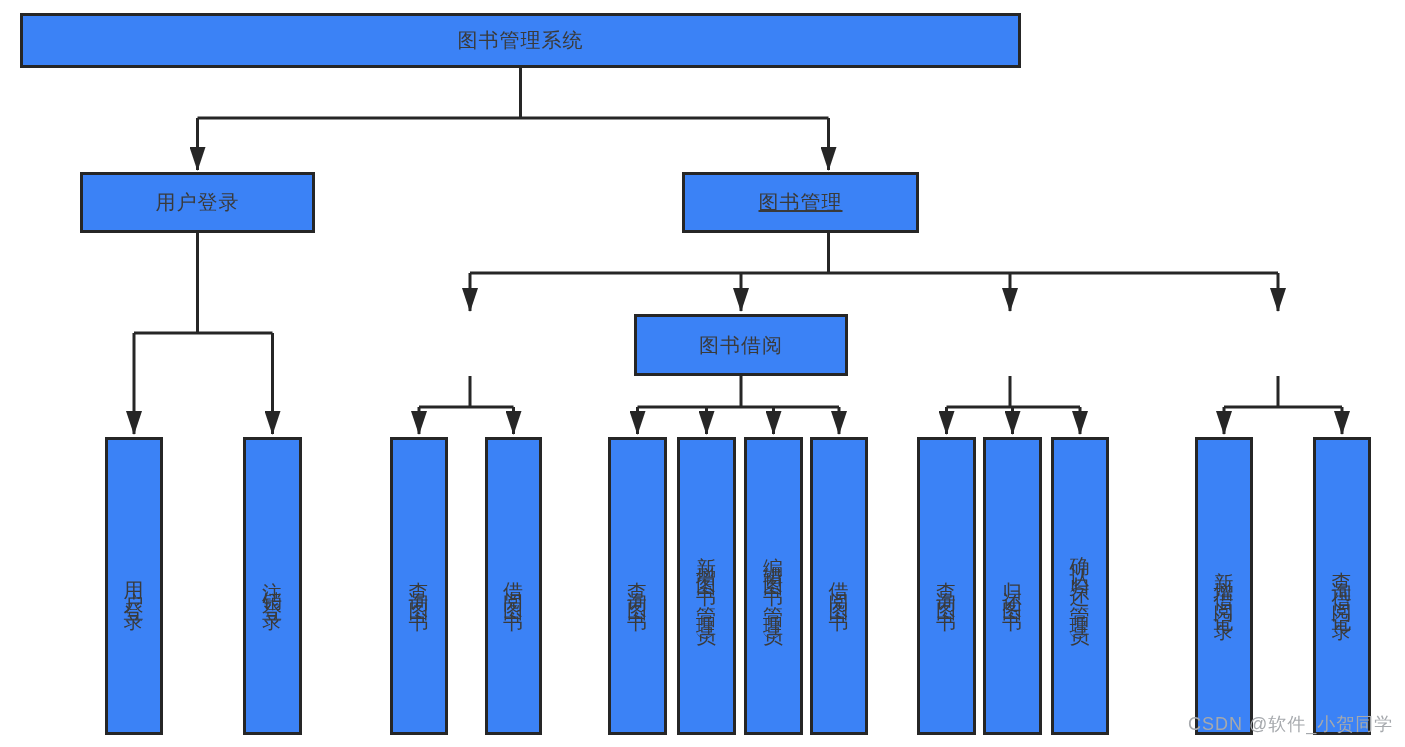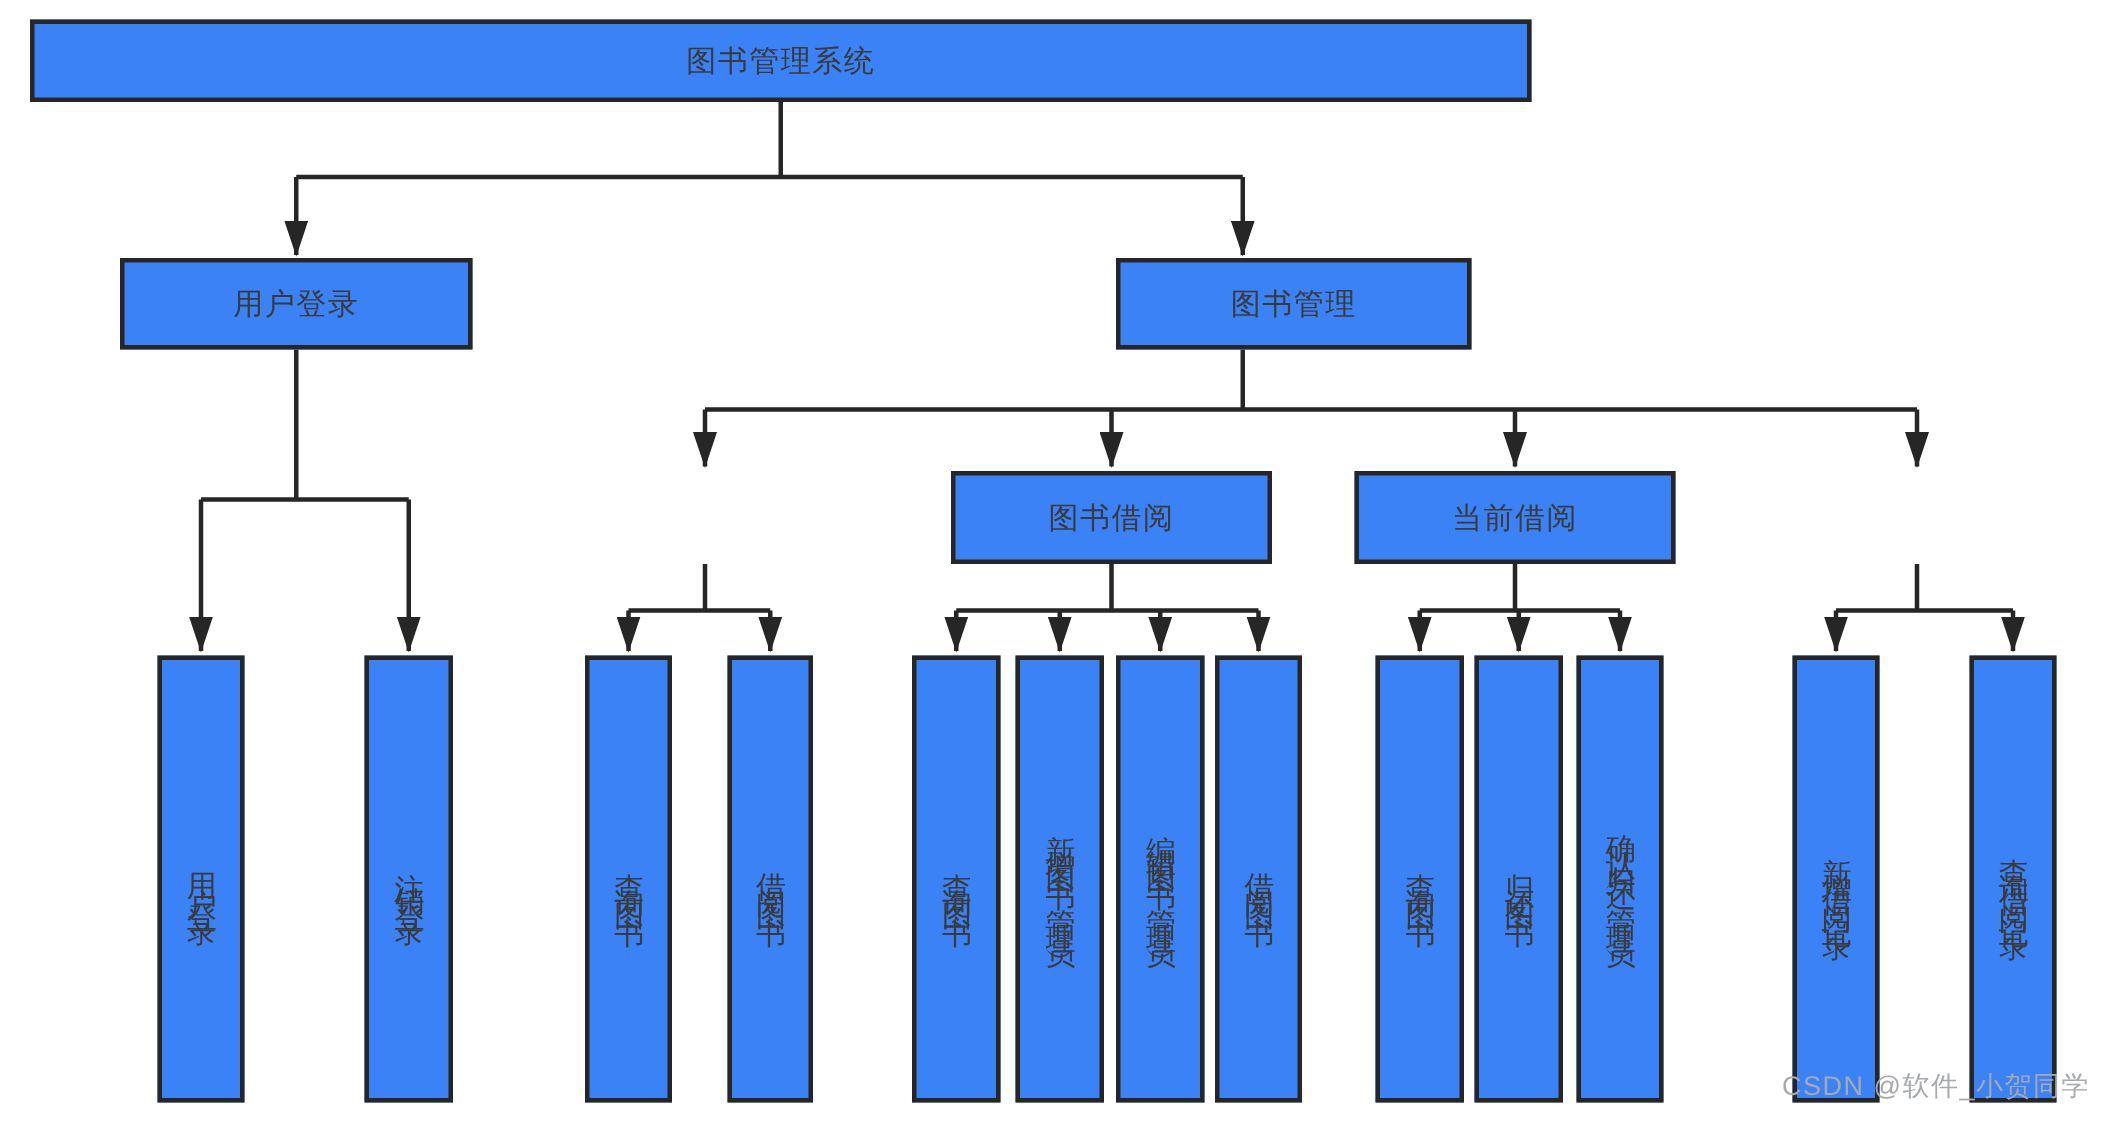--- a/index.html
+++ b/index.html
@@ -97,24 +97,23 @@
     <line class="ln" x1="1080" y1="407" x2="1080" y2="434" marker-end="url(#arr)"></line>
 
     <path class="ln" d="M1278 376 V407 M1224 407 H1342"></path>
     <line class="ln" x1="1224" y1="407" x2="1224" y2="434" marker-end="url(#arr)"></line>
     <line class="ln" x1="1342" y1="407" x2="1342" y2="434" marker-end="url(#arr)"></line>
   </svg>
 
   <div class="node" style="left:20px; top:13px; width:1001px; height:55px;">图书管理系统</div>
 
   <div class="node" style="left:80px; top:172px; width:235px; height:61px;">用户登录</div>
-  <div class="node" style="left:744px; top:172px; width:237px; height:61px;">图书管理</div>
+  <div class="node" style="left:682px; top:172px; width:237px; height:61px;text-decoration:underline;">图书管理</div>
 
   <div class="node" style="left:634px; top:314px; width:214px; height:62px;">图书借阅</div>
-  <div class="node" style="left:903px; top:314px; width:214px; height:62px;">当前借阅</div>
 
   <div class="node vnode" style="left:105px; top:437px; width:58px; height:298px;">用户登录</div>
   <div class="node vnode" style="left:243px; top:437px; width:59px; height:298px;">注销登录</div>
 
   <div class="node vnode" style="left:390px; top:437px; width:58px; height:298px;">查询图书</div>
   <div class="node vnode" style="left:485px; top:437px; width:57px; height:298px;">借阅图书</div>
 
   <div class="node vnode" style="left:608px; top:437px; width:59px; height:298px;">查询图书</div>
   <div class="node vnode" style="left:677px; top:437px; width:59px; height:298px;">新增图书（管理员）</div>
   <div class="node vnode" style="left:744px; top:437px; width:59px; height:298px;">编辑图书（管理员）</div>

